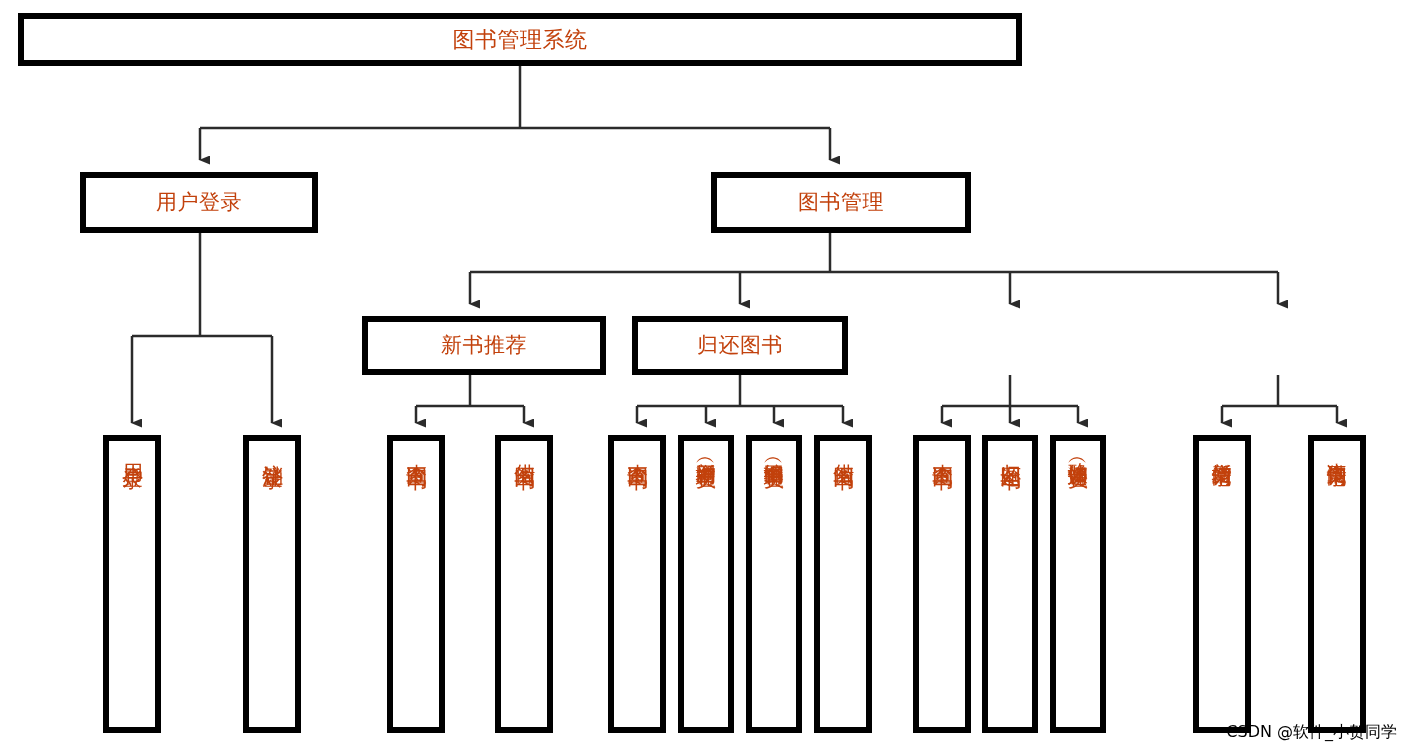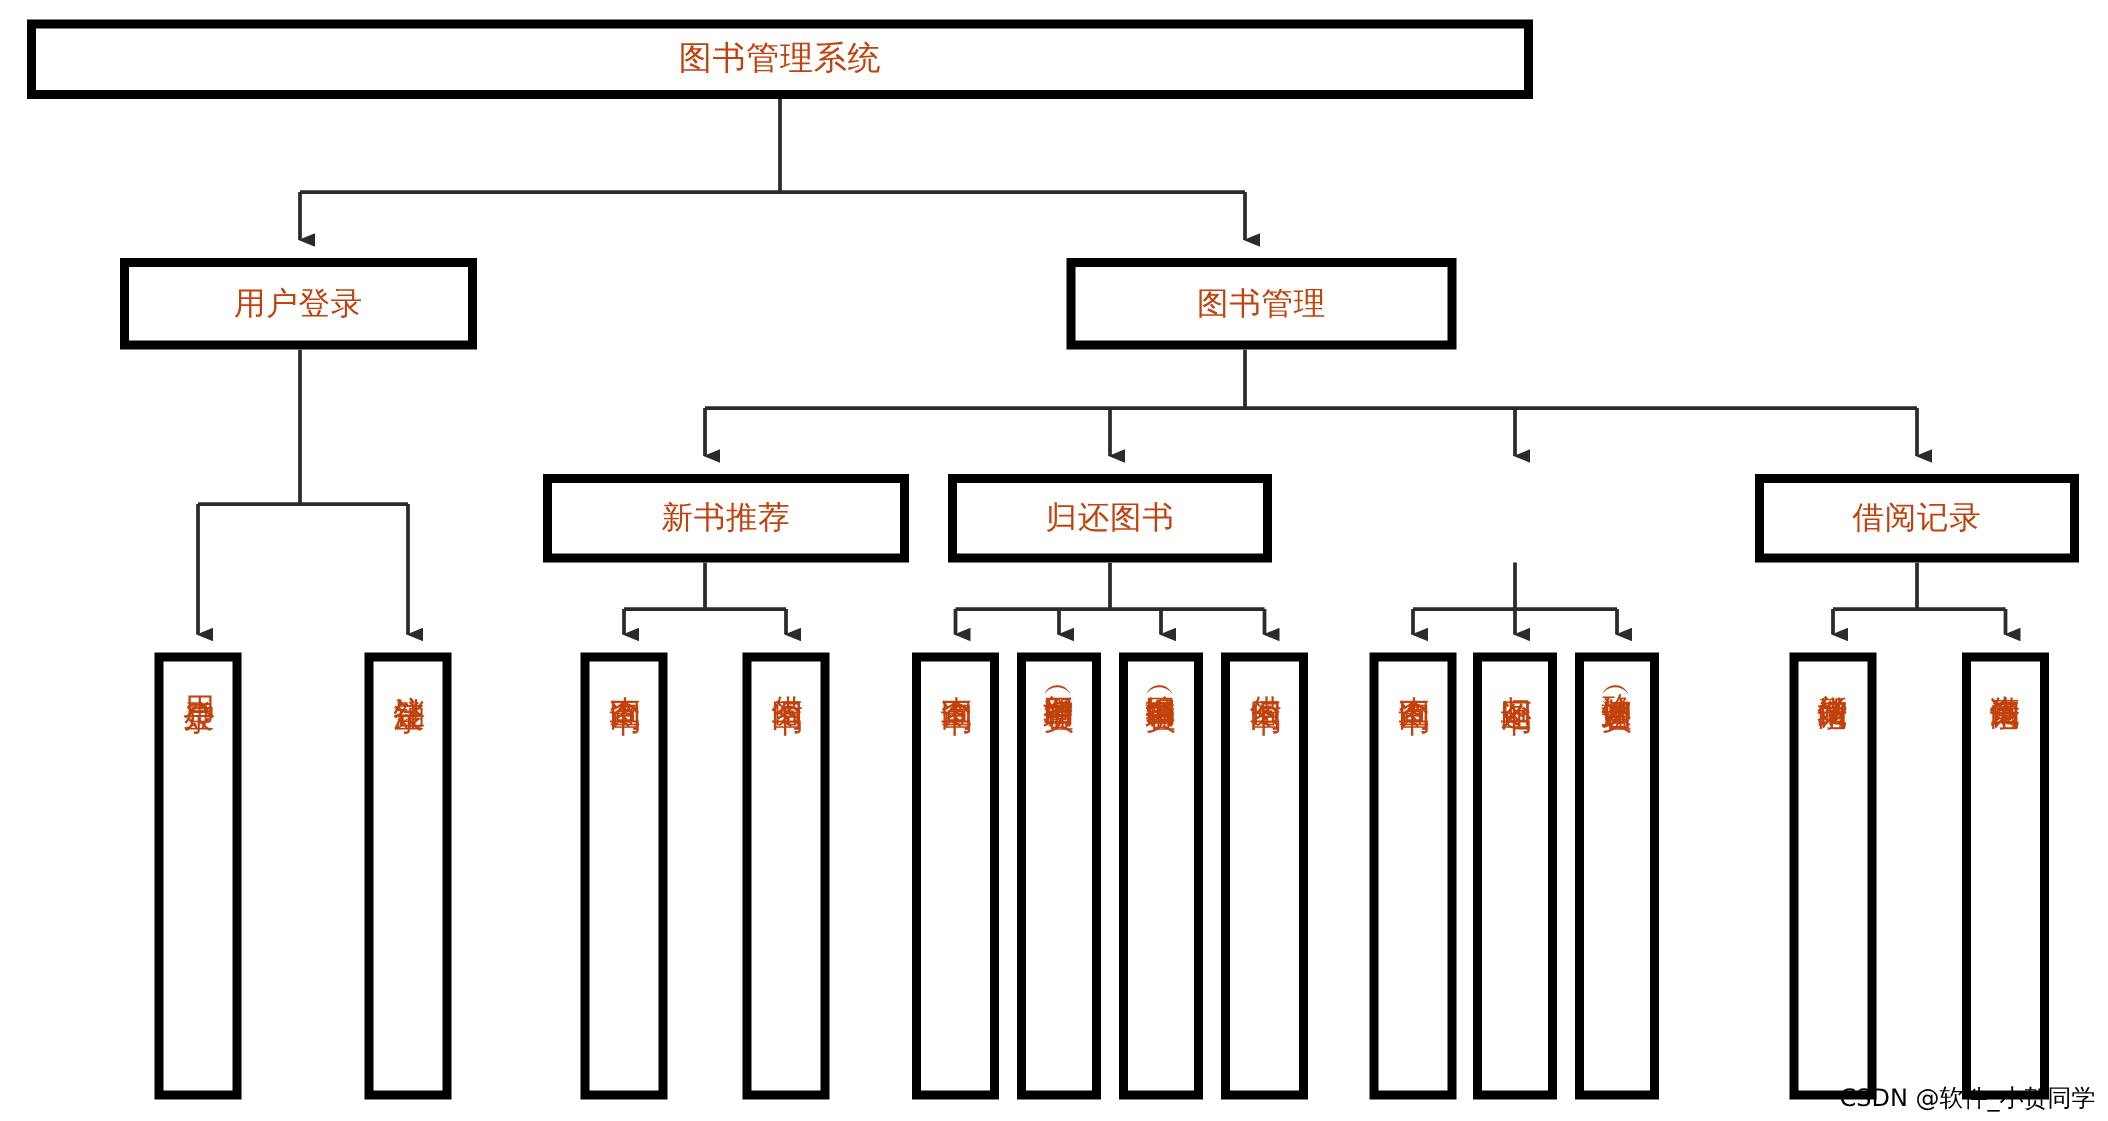--- a/index.html
+++ b/index.html
@@ -152,23 +152,20 @@
 
   <div class="node h" style="left:362px; top:316px; width:244px; height:59px;">
     <span class="label">新书推荐</span>
   </div>
 
   <div class="node h" style="left:632px; top:316px; width:216px; height:59px;">
     <span class="label">归还图书</span>
   </div>
 
 
-  <div class="node h" style="left:1170px; top:316px; width:216px; height:59px;">
-    <span class="label">借阅记录</span>
-  </div>
 
   <div class="node v" style="left:103px; top:435px; width:58px; height:298px;">
     <span class="label">用户登录</span>
   </div>
 
   <div class="node v" style="left:243px; top:435px; width:58px; height:298px;">
     <span class="label">注销登录</span>
   </div>
 
   <div class="node v" style="left:387px; top:435px; width:58px; height:298px;">

